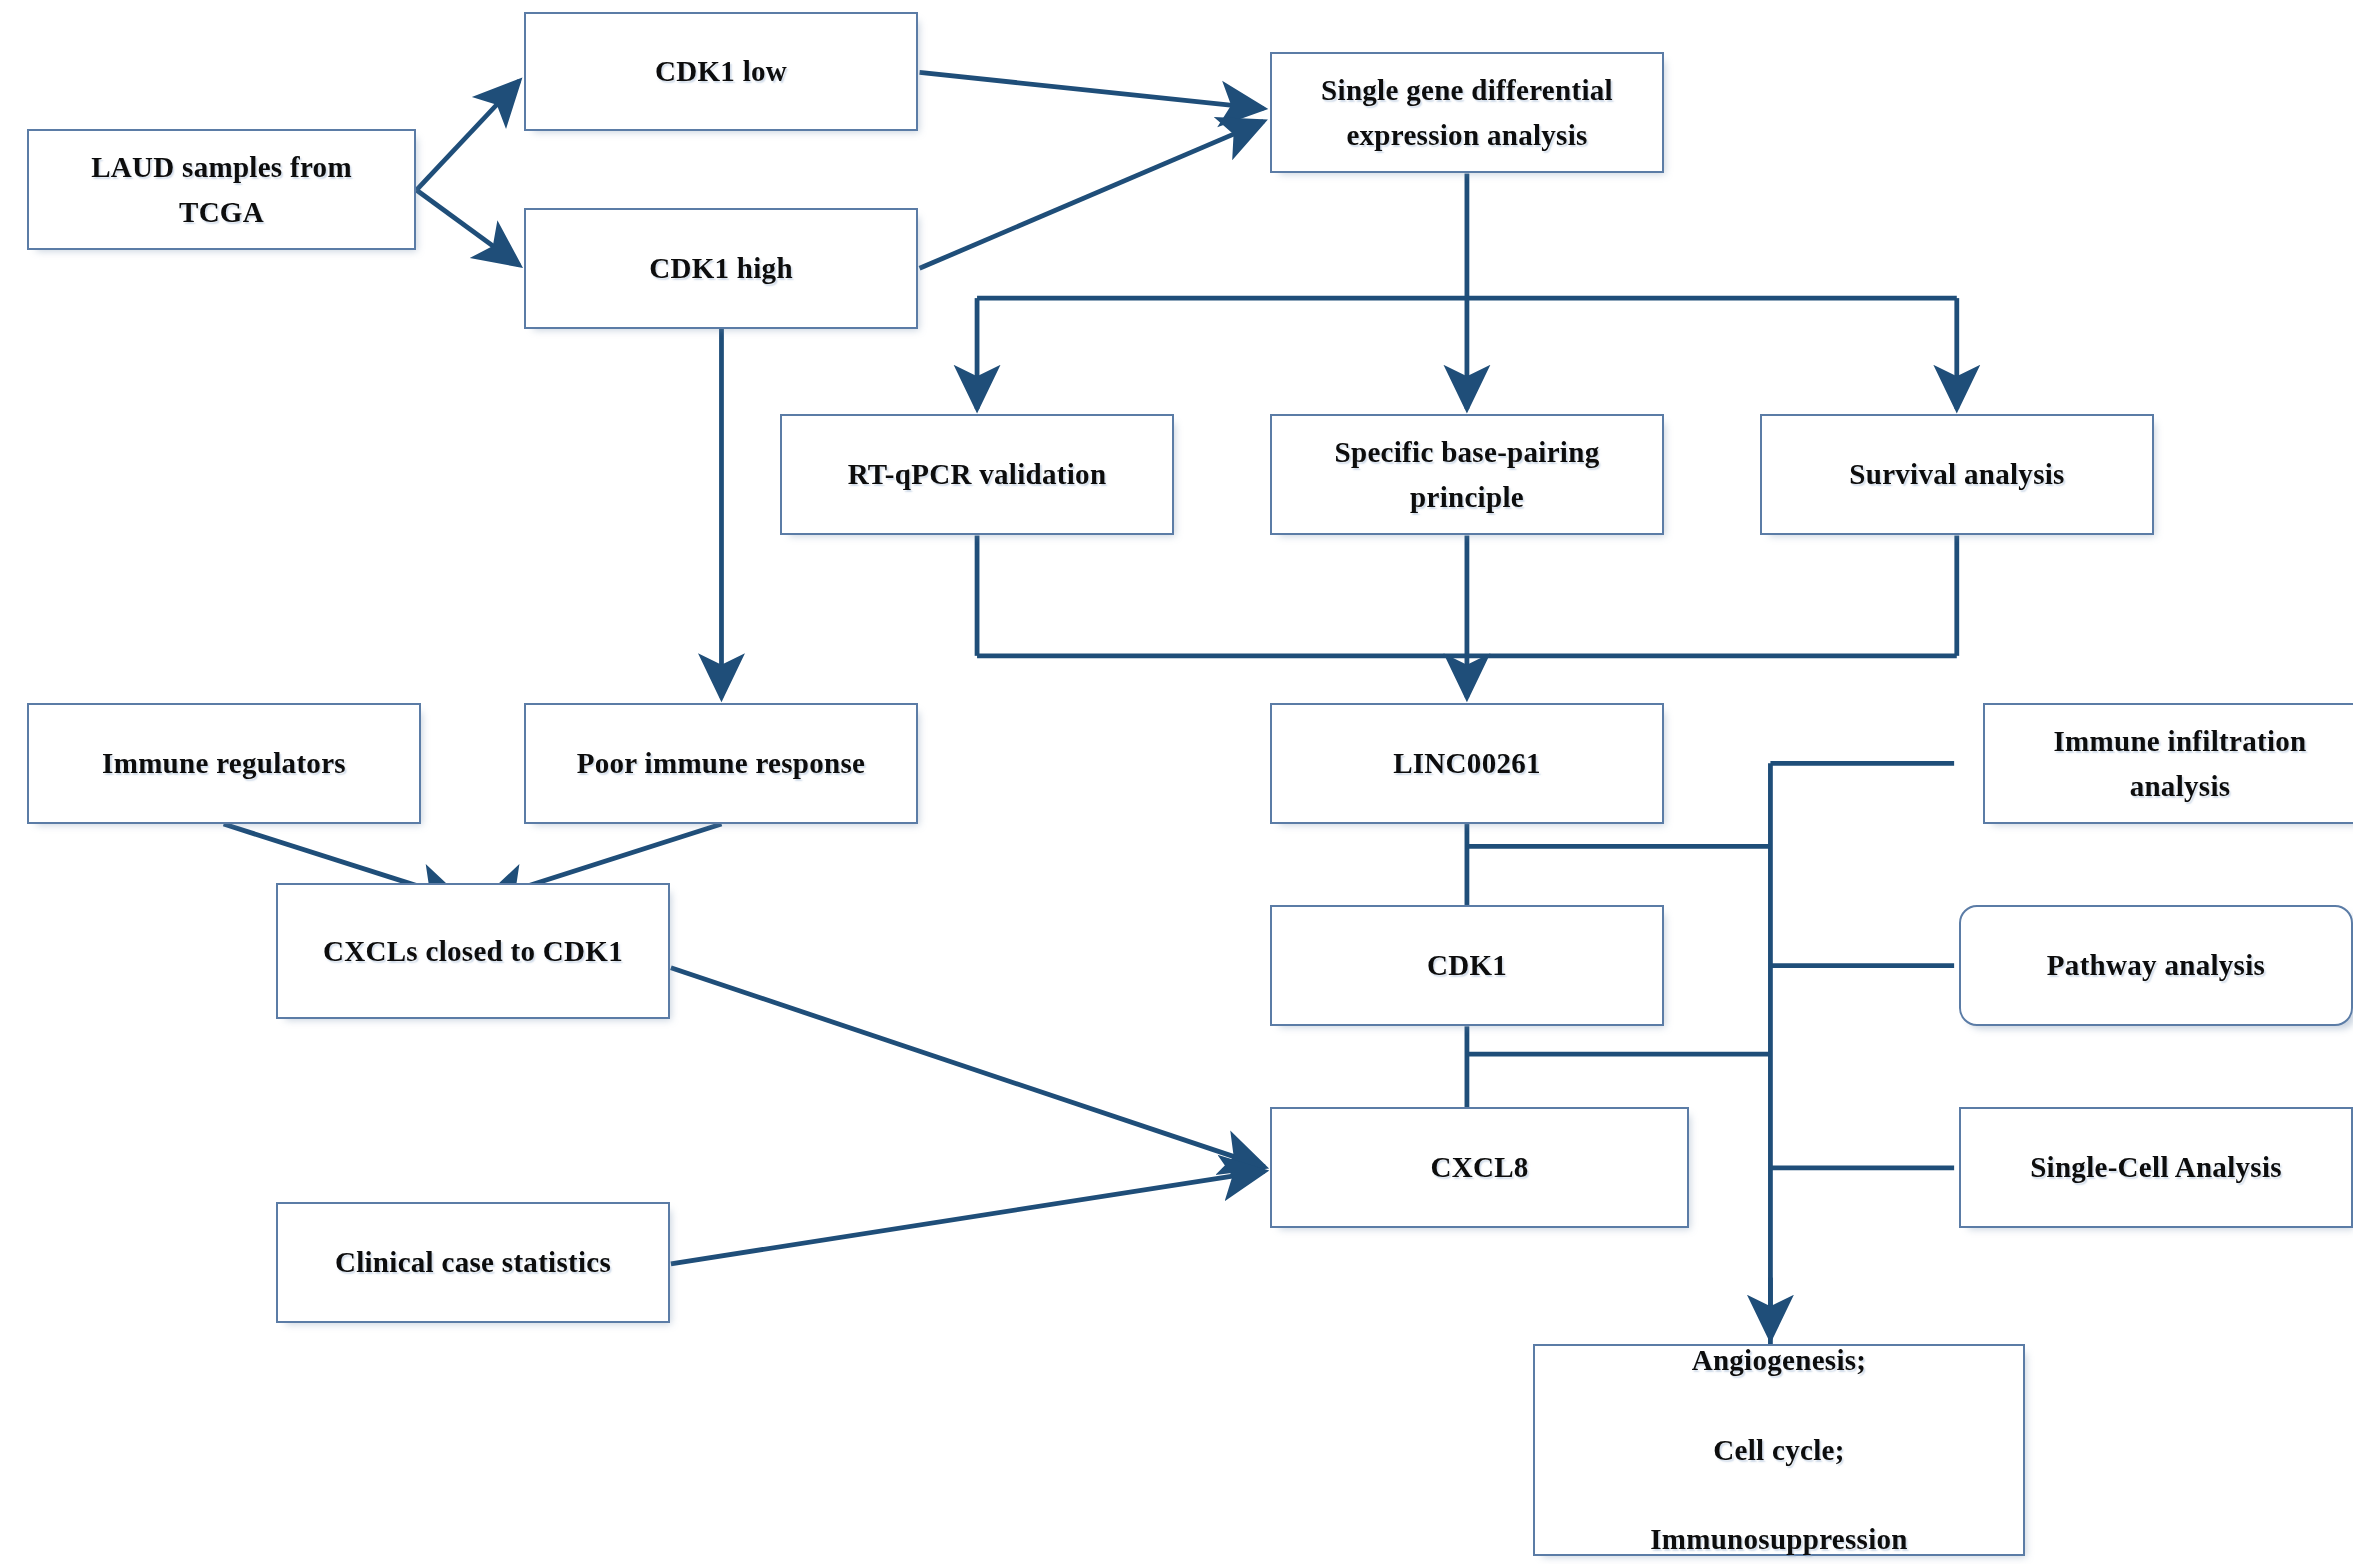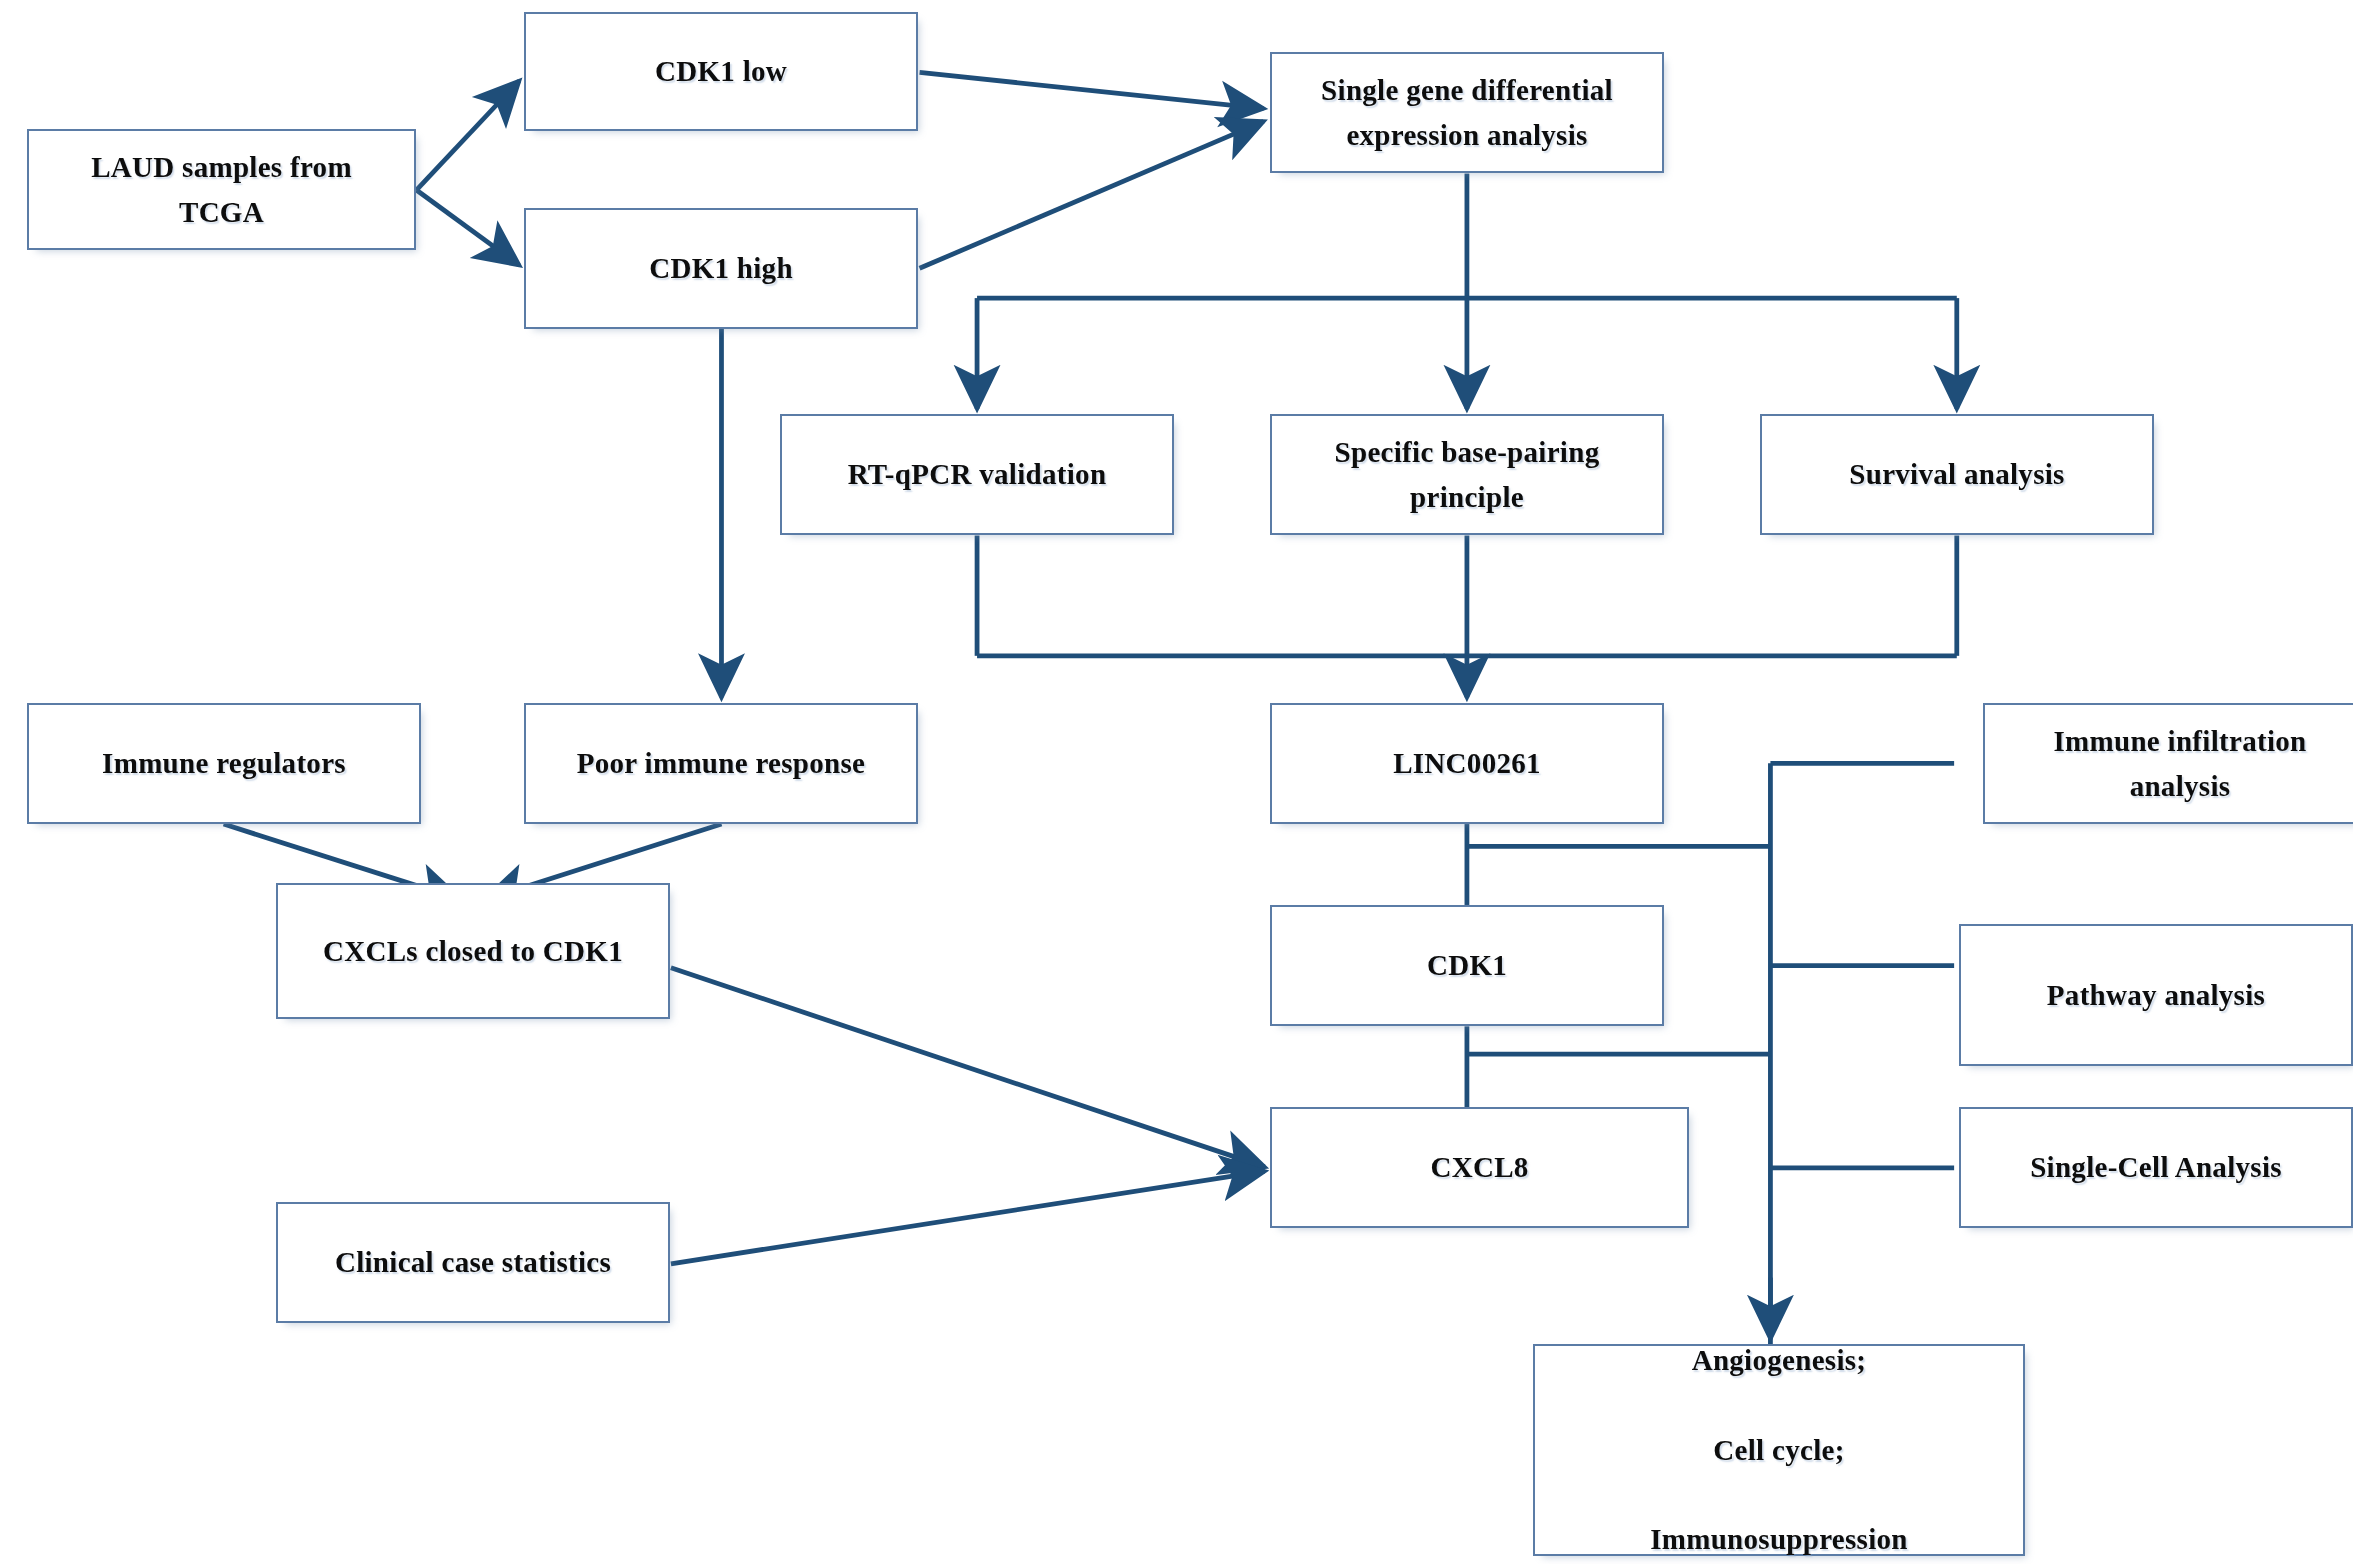--- a/index.html
+++ b/index.html
@@ -142,21 +142,21 @@
   <div class="node" style="left: 1983px; top: 703px; width: 394px; height: 121px;">
     <span class="label">Immune infiltration
 analysis</span>
   </div>
   <div class="node" style="left: 276px; top: 883px; width: 394px; height: 136px;">
     <span class="label">CXCLs closed to CDK1</span>
   </div>
   <div class="node" style="left: 1270px; top: 905px; width: 394px; height: 121px;">
     <span class="label">CDK1</span>
   </div>
-  <div class="node" style="left: 1959px; top: 924px; width: 394px; height: 142px;">
+  <div class="node" style="left: 1959px; top: 905px; width: 394px; height: 121px; border-radius: 18px;">
     <span class="label">Pathway analysis</span>
   </div>
   <div class="node" style="left: 1270px; top: 1107px; width: 419px; height: 121px;">
     <span class="label">CXCL8</span>
   </div>
   <div class="node" style="left: 1959px; top: 1107px; width: 394px; height: 121px;">
     <span class="label">Single-Cell Analysis</span>
   </div>
   <div class="node" style="left: 276px; top: 1202px; width: 394px; height: 121px;">
     <span class="label">Clinical case statistics</span>

